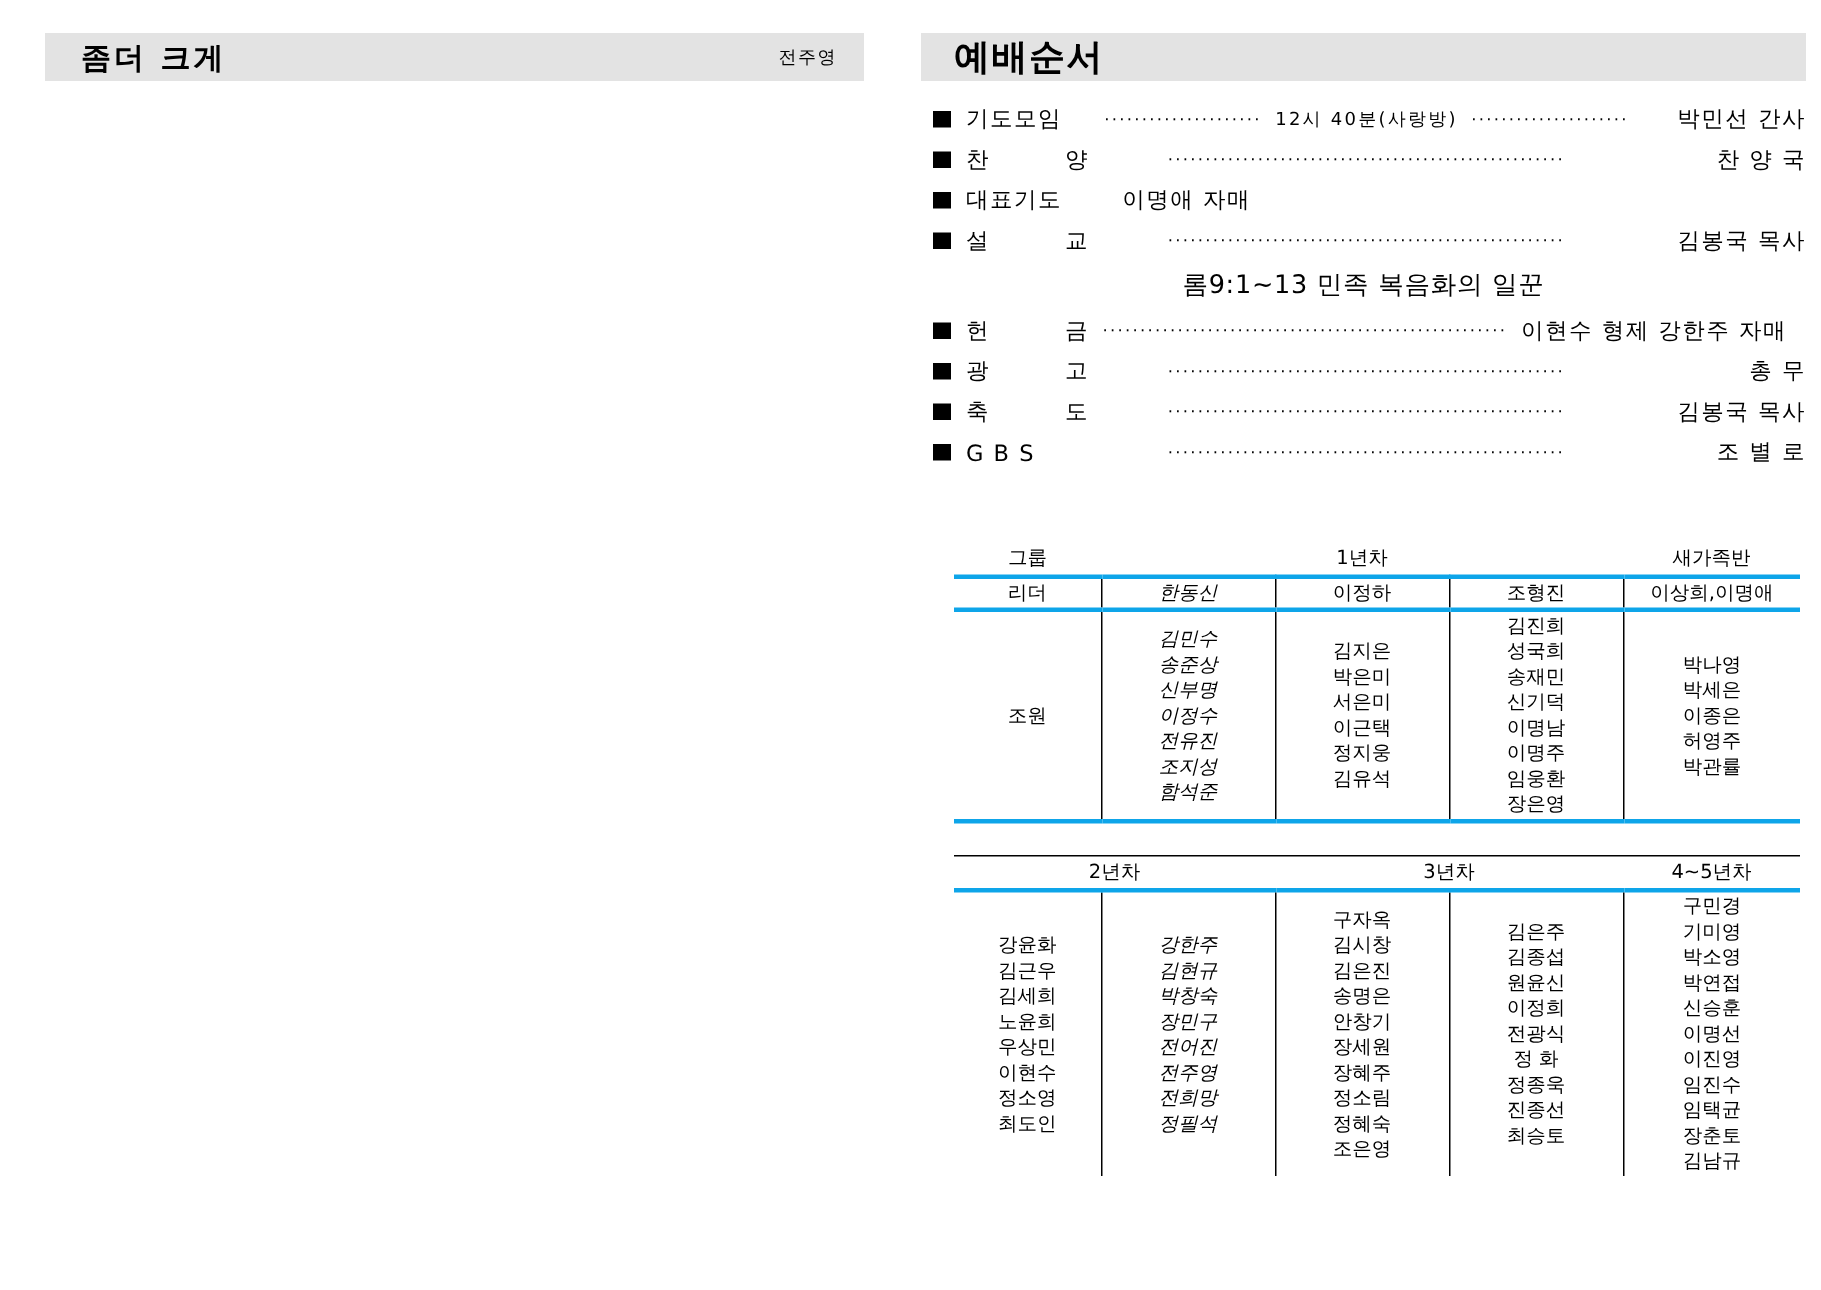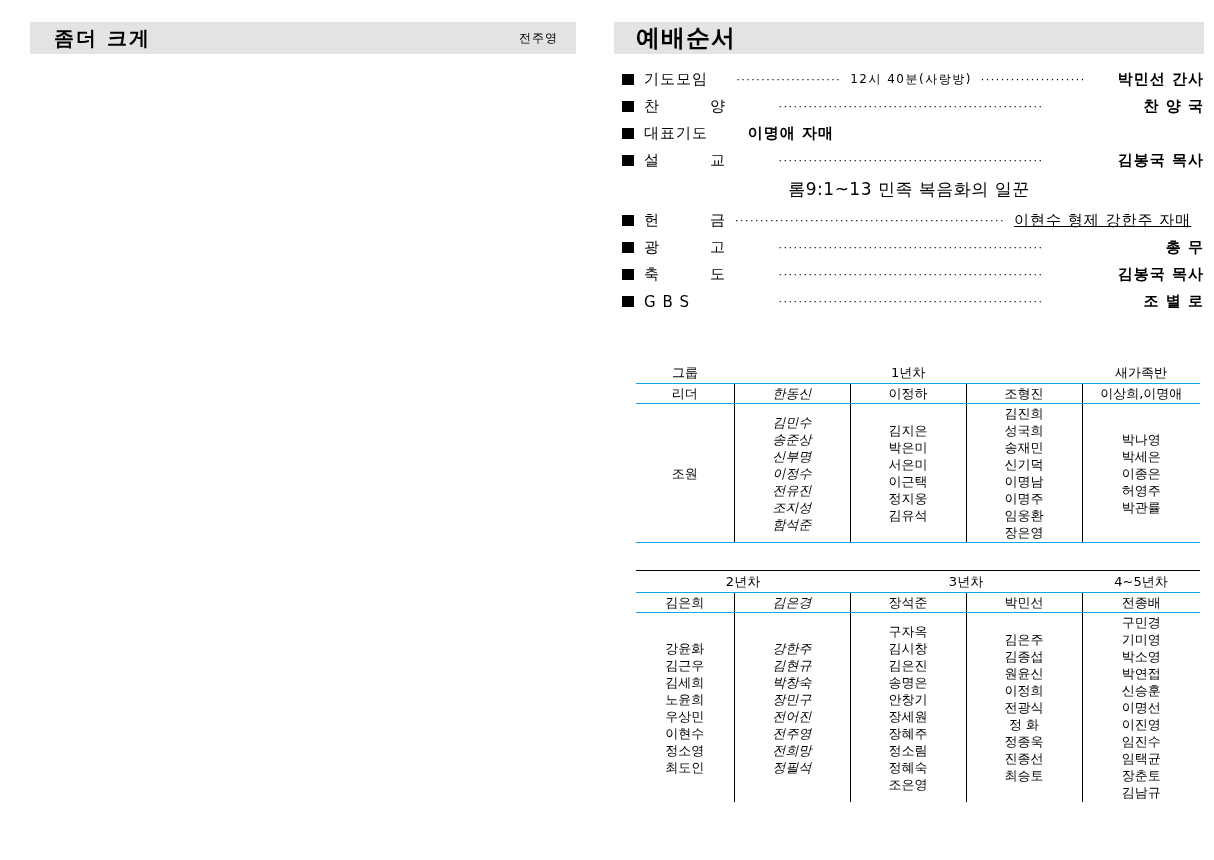--- a/index.html
+++ b/index.html
@@ -122,30 +122,28 @@
     padding: 0 4px;
     margin-top: 27px;
   }
   .order-row .ord-person {
     flex: 0 0 auto;
     text-align: right;
     letter-spacing: 1px;
     min-width: 108px;
     display: flex;
     justify-content: flex-end;
-    font-weight: bold;
   }
   .order-row .ord-person2 {
     flex: 0 0 auto;
     text-align: right;
     letter-spacing: 1px;
     min-width: 190px;
     display: flex;
     justify-content: space-between;
-    text-decoration: underline;
   }
   #sermon-text {
     text-align: center;
     font-size: 17px;
     margin: 4px 0 6px 0;
     letter-spacing: 0.5px;
   }
   #prayer-duty {
     text-align: center;
     font-size: 13.5px;
@@ -165,21 +163,21 @@
     font-size: 13px;
     table-layout: fixed;
   }
   .group-table td {
     text-align: center;
     vertical-align: middle;
     padding: 1px 2px;
     line-height: 17px;
   }
   .tb-top td { border-top: 1px solid #000; }
-  .tb-bot td { border-bottom: 1px solid #0ea5e9; }
+  .tb-bot td { border-bottom: 3px solid #0ea5e9; }
   .vline-l { border-left: 1px solid #000; font-style: italic; }
   .vline-r { border-right: 1px solid #000; }
   .hdr-row td { padding: 2px; }
   .names { padding-top: 3px; padding-bottom: 3px; }
   .names div { line-height: 17px; white-space: nowrap; }
 
   #table1-wrap {
     position: absolute;
     left: 14px;
     top: 362px;
@@ -370,27 +368,20 @@
         <col style="width:116px">
         <col style="width:116px">
         <col style="width:118px">
       </colgroup>
       <tbody>
         <tr class="hdr-row tb-top tb-bot">
           <td colspan="2">2년차</td>
           <td colspan="2">3년차</td>
           <td>4~5년차</td>
         </tr>
-        <tr class="tb-bot">
-          <td>김은희</td>
-          <td class="vline-l vline-r">김은경</td>
-          <td class="vline-r">장석준</td>
-          <td class="vline-r">박민선</td>
-          <td>전종배</td>
-        </tr>
         <tr>
           <td class="names">
             <div>강윤화</div>
             <div>김근우</div>
             <div>김세희</div>
             <div>노윤희</div>
             <div>우상민</div>
             <div>이현수</div>
             <div>정소영</div>
             <div>최도인</div>

